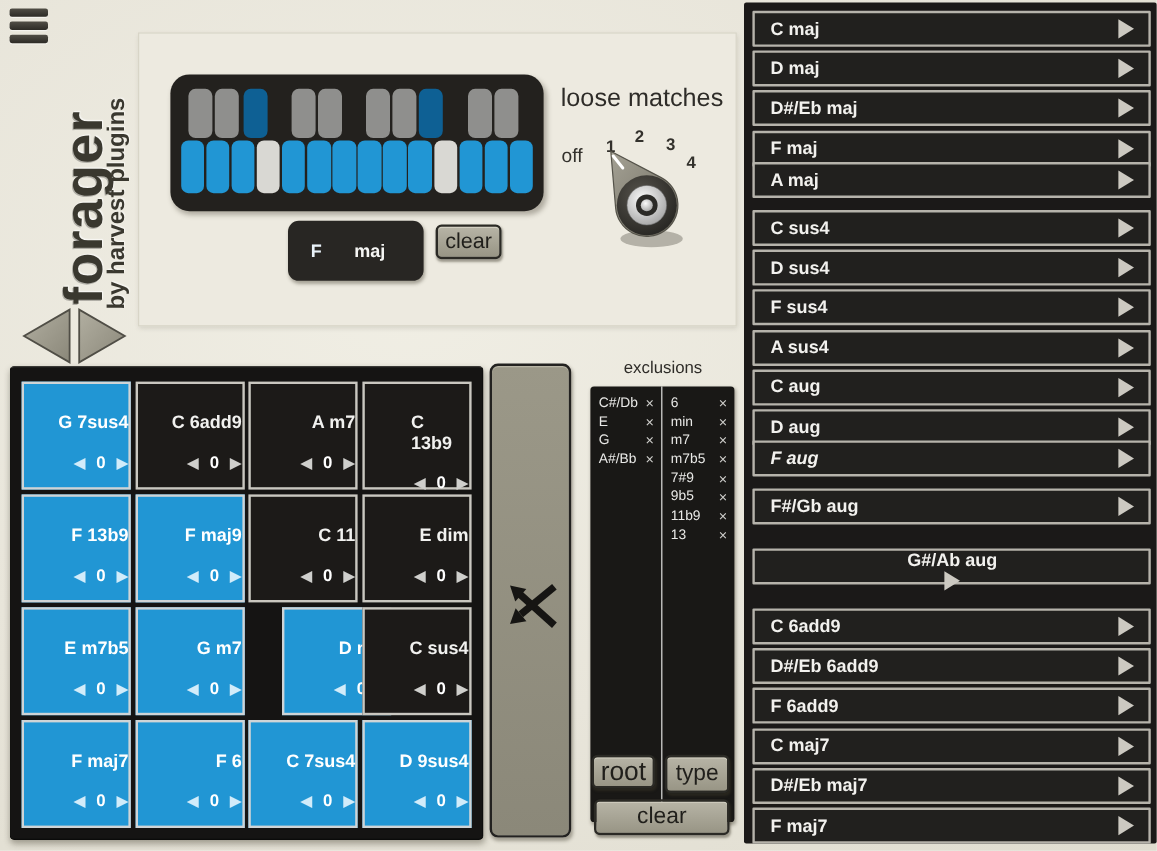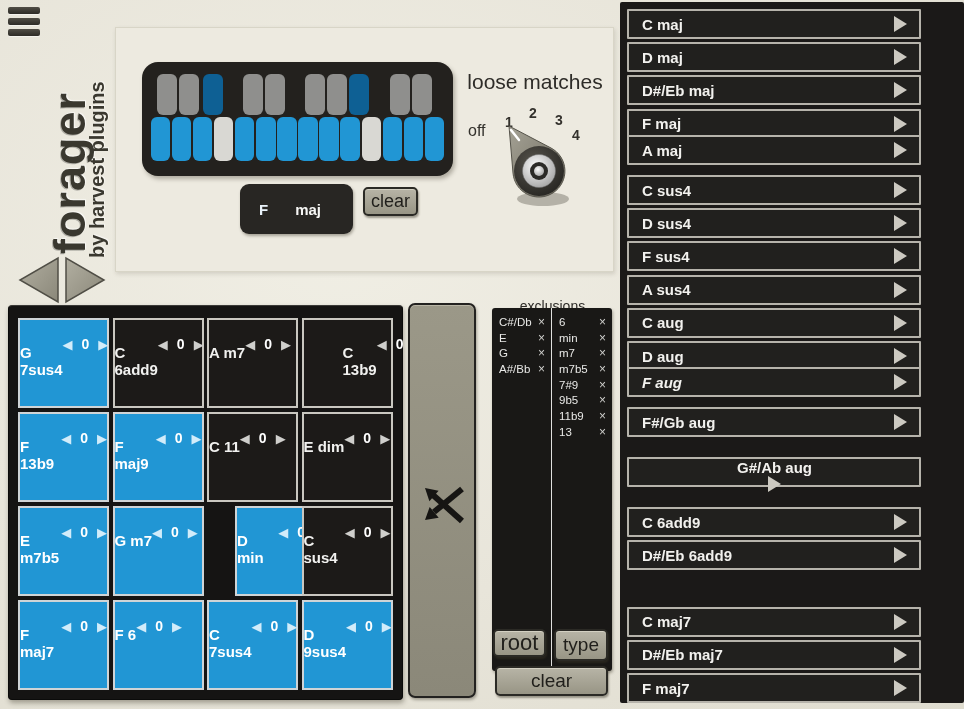--- a/index.html
+++ b/index.html
@@ -54,53 +54,53 @@
   .lm-3{left:555px;top:112px;}
   .lm-4{left:572px;top:127px;}
   .knob-svg{position:absolute;left:470px;top:110px;}
   
   .nav-svg{position:absolute;left:18px;top:256px;}
   
   .grid-panel{position:absolute;left:8px;top:305px;width:393px;height:393px;
     background:#151413;border-radius:4px;border:1px solid #0b0b0a;border-top-color:#3b3a37;
     box-shadow:1px 3px 5px rgba(60,55,40,.4);}
   .pad{position:absolute;width:91px;height:90px;box-sizing:border-box;
-    border:2px solid #c9c7c0;display:flex;flex-direction:row;align-items:flex-start;cursor:pointer;}
+    border:2px solid #c9c7c0;display:flex;flex-direction:column;align-items:flex-end;cursor:pointer;}
   .pad.dark{background:#1c1a18;}
   .pad.active{background:#2196d4;border-color:#cfd4d6;}
   .pad-label{margin-top:24px;font-size:15px;font-weight:bold;color:#f1f1ef;}
   .pad.active .pad-label{color:#ffffff;}
   .stepper{margin-top:16px;display:flex;align-items:center;gap:9px;}
   .step-arr{font-size:13px;color:#cfcfcc;cursor:pointer;line-height:1;}
   .pad.active .step-arr{color:#d2ecfa;}
   .step-val{font-size:14px;font-weight:bold;color:#ffffff;}
   
   .shuffle-bar{position:absolute;left:408px;top:303px;width:68px;height:395px;box-sizing:border-box;
     background:linear-gradient(180deg,#9b9888,#8b8879);border:2px solid #232220;border-radius:7px;
     box-shadow:inset 0 1px 0 #b8b5a5, 1px 2px 3px rgba(60,55,40,.4);cursor:pointer;}
   .shuffle-icon{position:absolute;left:10px;top:176px;}
   
   .ex-title{position:absolute;left:480px;top:298px;width:145px;text-align:center;
     font-size:14px;color:#2e2c28;}
-  .ex-box{position:absolute;left:492px;top:308px;width:120px;height:363px;
+  .ex-box{position:absolute;left:492px;top:322px;width:120px;height:363px;
     background:#191816;border-radius:3px;box-shadow:1px 2px 3px rgba(60,55,40,.4);}
   .ex-col{position:absolute;top:0;bottom:0;box-sizing:border-box;padding-top:6px;}
   .ex-col.roots{left:0;width:59px;}
   .ex-col.types{left:59px;width:61px;border-left:1px solid #e0e0de;}
   .ex-row{height:15.7px;display:flex;align-items:center;justify-content:space-between;
     padding:0 6px 0 7px;}
   .ex-label{font-size:11.5px;color:#e9e9e7;}
   .ex-x{font-size:12px;color:#cfcfcc;cursor:pointer;line-height:1;}
   .root-btn{position:absolute;left:493px;top:629px;width:53px;height:28px;font-size:22px;}
   .type-btn{position:absolute;left:554px;top:629px;width:54px;height:32px;font-size:19px;}
   .ex-clear{position:absolute;left:495px;top:666px;width:113px;height:30px;font-size:19px;}
   
   .right-panel{position:absolute;left:620px;top:2px;width:344px;height:701px;
     background:#1b1918;border-radius:2px;}
-  .match-row{position:absolute;left:7px;width:294px;height:30px;box-sizing:border-box;
+  .match-row{position:absolute;left:7px;width:332px;height:30px;box-sizing:border-box;
     border:2px solid #b6b3ab;border-radius:1px;background:#21201e;
     display:flex;align-items:center;justify-content:space-between;
     padding:0 12px 0 13px;cursor:pointer;}
   .m-label{font-size:15px;font-weight:bold;color:#f2f1ee;}
   .play-tri{width:0;height:0;border-top:8px solid transparent;border-bottom:8px solid transparent;
     border-left:13px solid #ccc9c1;cursor:pointer;}
 </style>
 </head>
 <body>
 
@@ -449,20 +449,24 @@
       <span class="play-tri"></span>
     </div>
     <div class="match-row" style="top: 505px;">
       <span class="m-label">C 6add9</span>
       <span class="play-tri"></span>
     </div>
     <div class="match-row" style="top: 538.2px;">
       <span class="m-label">D#/Eb 6add9</span>
       <span class="play-tri"></span>
     </div>
+    <div class="match-row" style="top: 571.4px;">
+      <span class="m-label">F 6add9</span>
+      <span class="play-tri"></span>
+    </div>
     <div class="match-row" style="top: 604.6px;">
       <span class="m-label">C maj7</span>
       <span class="play-tri"></span>
     </div>
     <div class="match-row" style="top: 637.8px;">
       <span class="m-label">D#/Eb maj7</span>
       <span class="play-tri"></span>
     </div>
     <div class="match-row" style="top: 671px;">
       <span class="m-label">F maj7</span>

